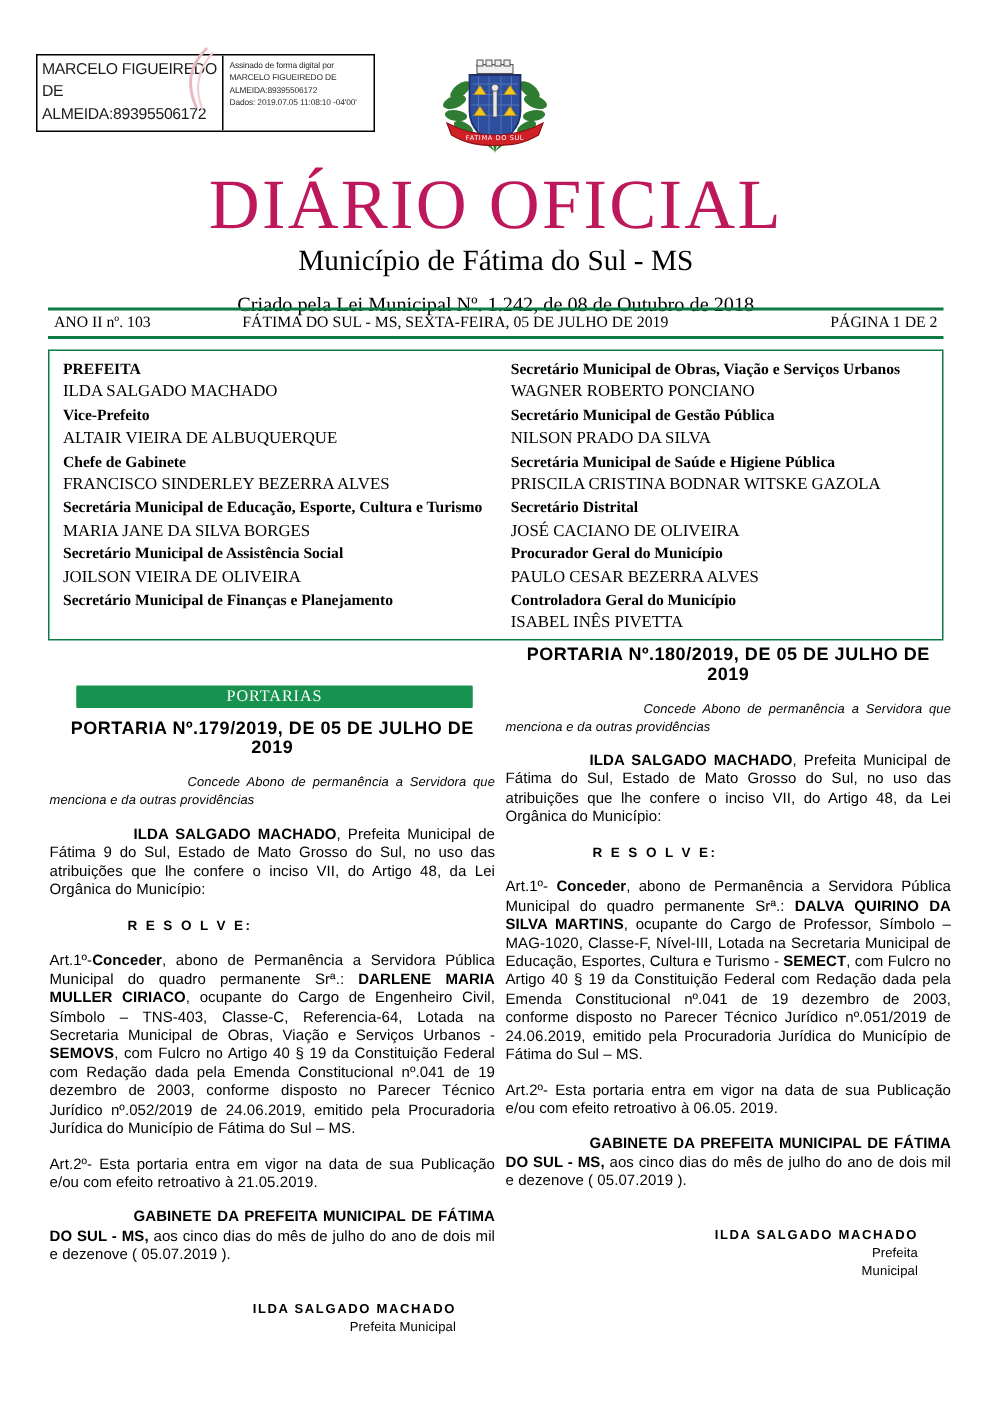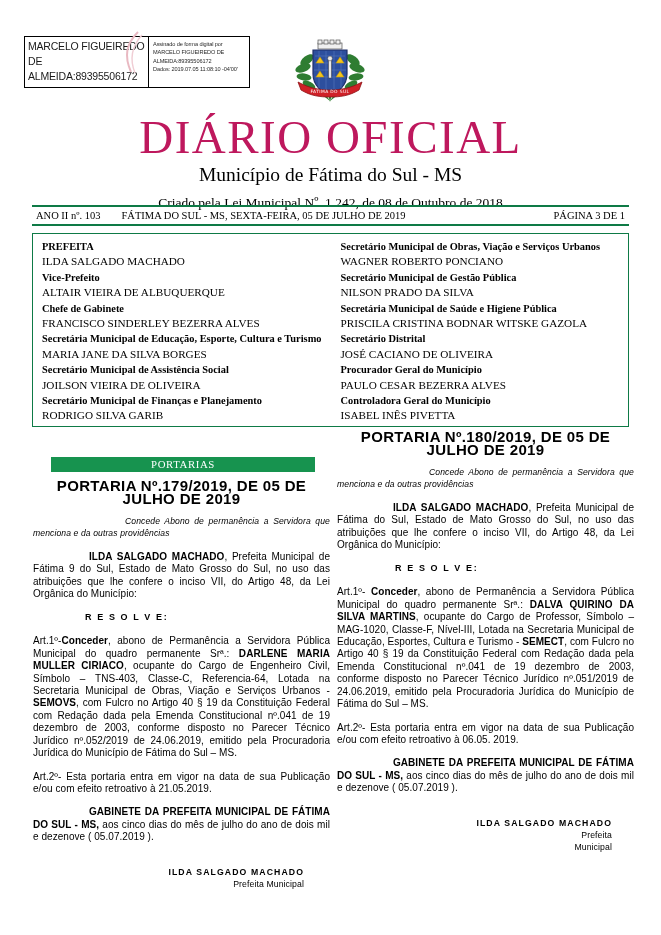--- a/index.html
+++ b/index.html
@@ -115,20 +115,21 @@
     width: 597px;
     border-top: 2.2px solid #0e7a46;
     border-bottom: 2.2px solid #0e7a46;
     box-sizing: border-box;
     height: 21px;
     display: flex;
     align-items: center;
     font-family: "Liberation Serif", serif;
     font-size: 10.5px;
     color: #000;
+    gap: 40px;
   }
   .inforule .ano { padding-left: 4px; white-space: nowrap; }
   .inforule .mid { padding-left: 21px; white-space: nowrap; }
   .inforule .pag { margin-left: auto; padding-right: 4px; white-space: nowrap; }
 
   
   .officials {
     position: absolute;
     left: 32px;
     top: 209px;
@@ -178,21 +179,21 @@
   .col {
     position: absolute;
     width: 297px;
     font-family: "Liberation Sans", sans-serif;
     color: #000;
   }
   #col-left { left: 33px; top: 455px; }
   #col-right { left: 337px; top: 406px; }
 
   .port-title {
-    font-size: 15px;
+    font-size: 12px;
     font-weight: bold;
     text-align: center;
     letter-spacing: 0.35px;
     line-height: 13px;
     margin-bottom: 10px;
   }
   .ementa {
     font-size: 8.6px;
     font-style: italic;
     line-height: 12.4px;
@@ -313,37 +314,36 @@
 
   <div class="masthead">
     <div class="title-main">DIÁRIO OFICIAL</div>
     <div class="title-sub">Município de Fátima do Sul - MS</div>
     <div class="title-law">Criado pela Lei Municipal Nº. 1.242, de 08 de Outubro de 2018</div>
   </div>
 
   <div class="inforule">
     <span class="ano">ANO II nº. 103</span>
     <span class="mid">FÁTIMA DO SUL - MS, SEXTA-FEIRA, 05 DE JULHO DE 2019</span>
-    <span class="pag">PÁGINA 3 DE 1</span>
+    <span class="pag">PÁGINA 1 DE 2</span>
   </div>
 
   <div class="officials">
     <div class="off-col left">
       <div class="off-role">PREFEITA</div>
       <div class="off-name">ILDA SALGADO MACHADO</div>
       <div class="off-role">Vice-Prefeito</div>
       <div class="off-name">ALTAIR VIEIRA DE ALBUQUERQUE</div>
       <div class="off-role">Chefe de Gabinete</div>
       <div class="off-name">FRANCISCO SINDERLEY BEZERRA ALVES</div>
       <div class="off-role">Secretária Municipal de Educação, Esporte, Cultura e Turismo</div>
       <div class="off-name">MARIA JANE DA SILVA BORGES</div>
       <div class="off-role">Secretário Municipal de Assistência Social</div>
       <div class="off-name">JOILSON VIEIRA DE OLIVEIRA</div>
       <div class="off-role">Secretário Municipal de Finanças e Planejamento</div>
-      <div class="off-name">RODRIGO SILVA GARIB</div>
     </div>
     <div class="off-col right">
       <div class="off-role">Secretário Municipal de Obras, Viação e Serviços Urbanos</div>
       <div class="off-name">WAGNER ROBERTO PONCIANO</div>
       <div class="off-role">Secretário Municipal de Gestão Pública</div>
       <div class="off-name">NILSON PRADO DA SILVA</div>
       <div class="off-role">Secretária Municipal de Saúde e Higiene Pública</div>
       <div class="off-name">PRISCILA CRISTINA BODNAR WITSKE GAZOLA</div>
       <div class="off-role">Secretário Distrital</div>
       <div class="off-name">JOSÉ CACIANO DE OLIVEIRA</div>

